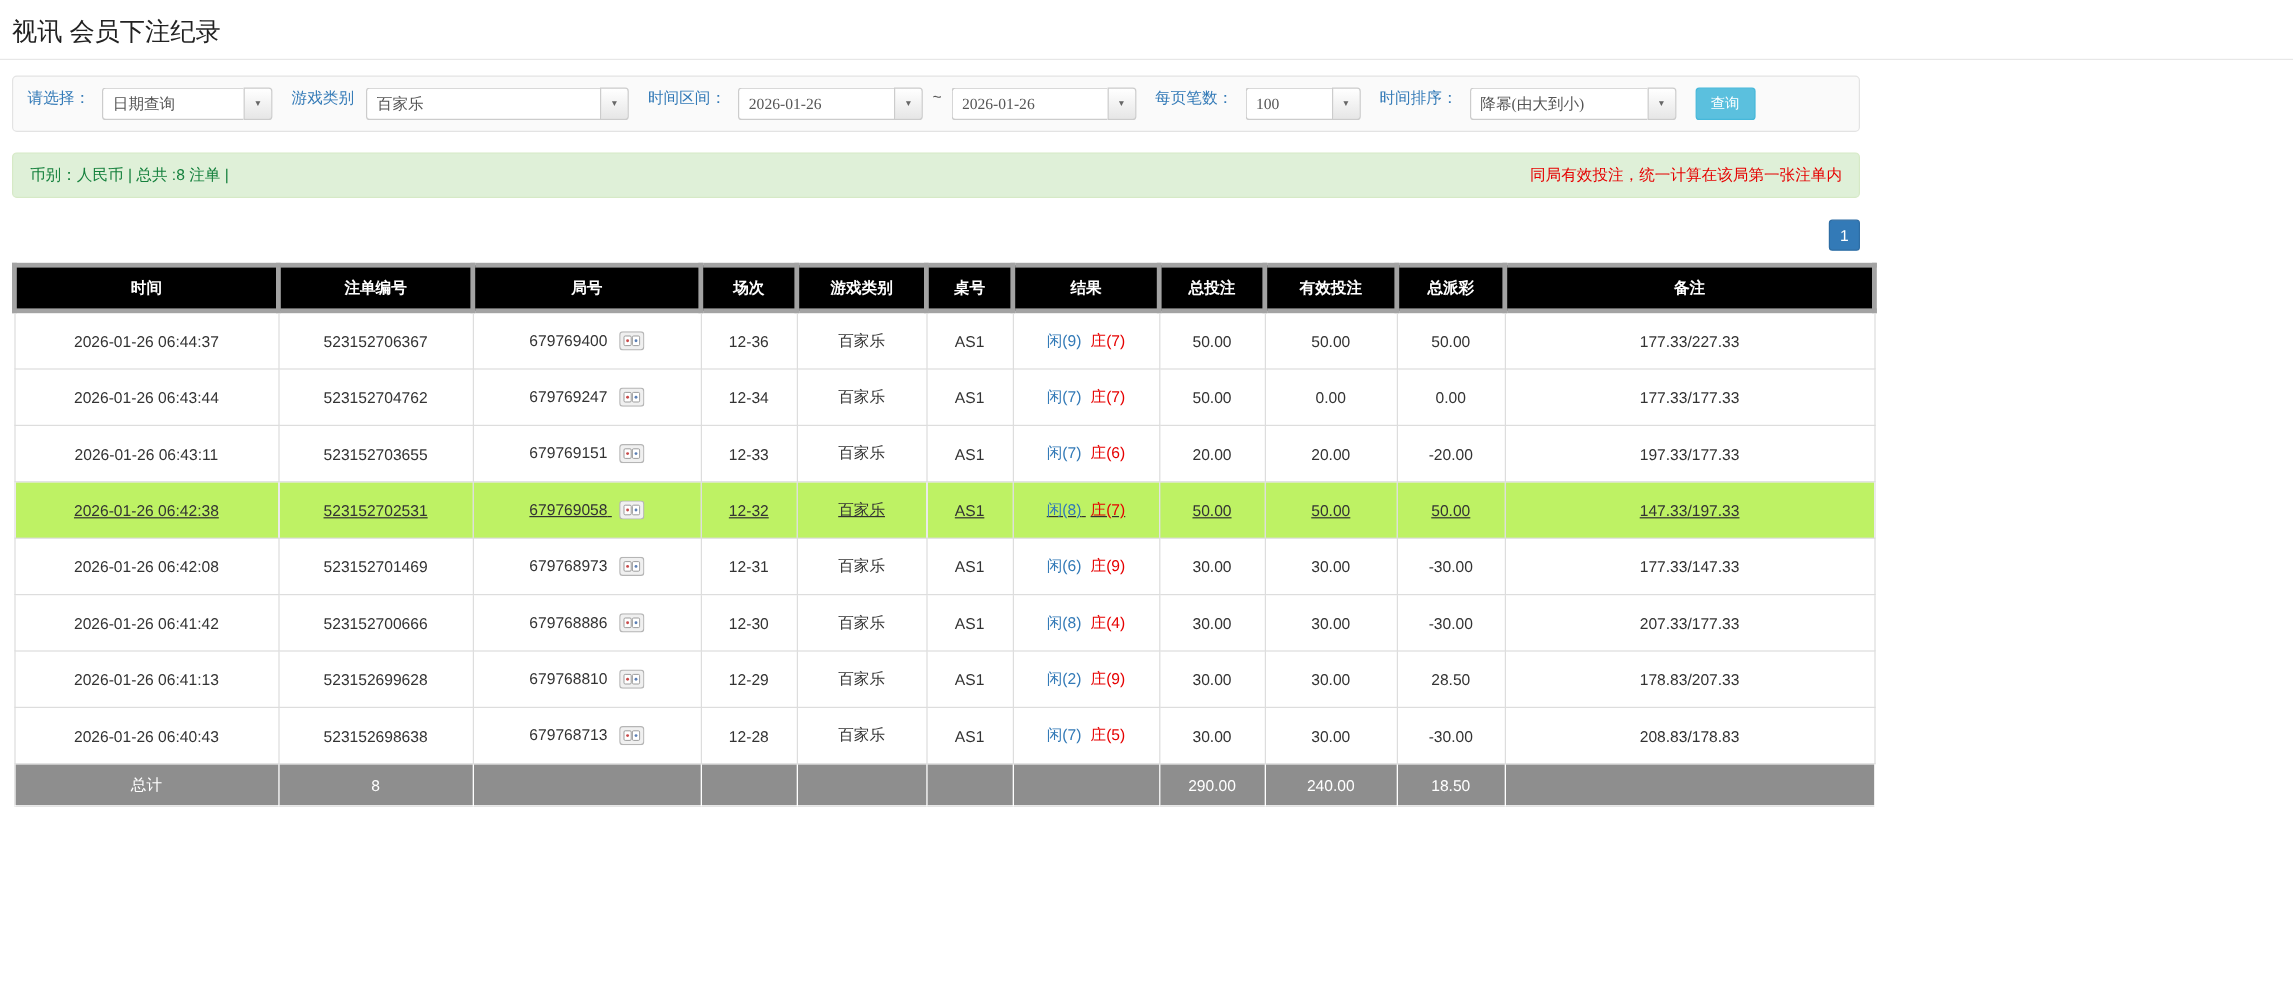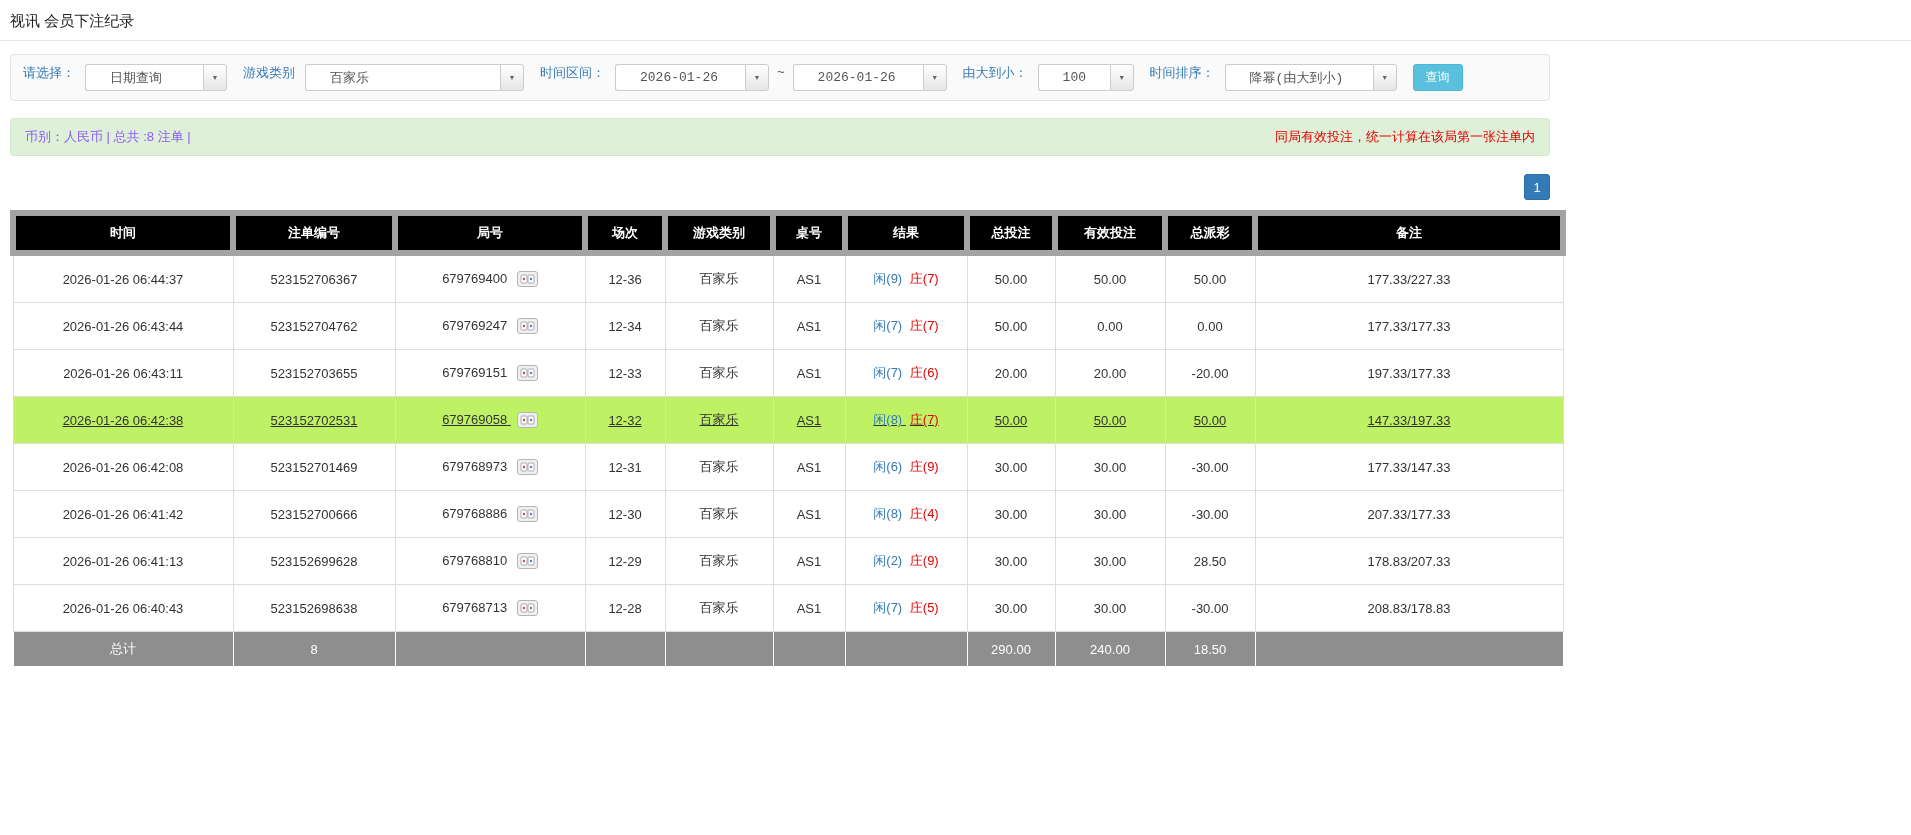--- a/index.html
+++ b/index.html
@@ -10,21 +10,21 @@
     color: #333;
   }
   body { width: 1911px; height: 835px; overflow: hidden; }
 
   
   .page-header {
     padding: 12px 10px 9px 10px;
     border-bottom: 1px solid #e7e7e7;
   }
   .page-title {
-    font-size: 15px;
+    font-size: 21px;
     font-weight: 400;
     color: #222;
     margin: 0;
   }
 
   .content { width: 1560px; padding: 0 10px; }
 
   
   .filter-bar {
     margin-top: 13px;
@@ -39,26 +39,26 @@
     white-space: nowrap;
   }
   .filter-label { color: #337ab7; margin: 0 4px 0 10px; }
   .filter-label:first-child { margin-left: 0; }
   .combo { display: inline-flex; align-items: stretch; }
   .combo-input {
     border: 1px solid #ccc;
     border-right: none;
     border-radius: 3px 0 0 3px;
     height: 27px;
-    padding: 3px 24px;
+    padding: 3px 8px;
     font-size: 13px;
     color: #555;
     background: #fff;
     outline: none;
-    font-family: Liberation Mono, monospace;
+    font-family: Liberation Serif, serif;
   }
   .combo-btn {
     width: 24px; height: 27px;
     border: 1px solid #ccc;
     border-radius: 0 3px 3px 0;
     background: linear-gradient(#ffffff, #e6e6e6);
     cursor: pointer;
     display: inline-flex; align-items: center; justify-content: center;
     padding: 0;
   }
@@ -82,21 +82,21 @@
     margin-top: 17px;
     background: #dff0d8;
     border: 1px solid #d6e9c6;
     border-radius: 4px;
     padding: 9px 14px;
     display: flex;
     justify-content: space-between;
     align-items: center;
     font-size: 13px;
   }
-  .summary-left { color: #8b5cf6; }
+  .summary-left { color: #15803d; }
   .summary-right { color: #e60000; }
 
   
   .pagination-row { display: flex; justify-content: flex-end; margin-top: 18px; }
   .page-btn {
     min-width: 26px; height: 26px;
     background: #337ab7;
     border: 1px solid #2e6da4;
     color: #fff;
     font-size: 13px;
@@ -112,21 +112,21 @@
     width: 1550px;
     border-collapse: collapse;
     font-size: 13px;
     table-layout: fixed;
   }
   table.records thead th {
     background: #000;
     color: #fff;
     font-weight: bold;
     padding: 8px 4px;
-    border: 6px solid #a3a3a3;
+    border: 4px solid #a3a3a3;
     text-align: center;
   }
   table.records tbody td {
     border: 1px solid #ddd;
     padding: 14px 6px;
     text-align: center;
     background: #fff;
     color: #333;
     overflow: hidden;
   }
@@ -183,21 +183,21 @@
         </button>
     </span>
     <span class="tilde">~</span>
     <span class="combo">
       <input class="combo-input" style="width: 130px;" readonly="" value="2026-01-26">
       <button class="combo-btn">
           <span class="caret">▼</span>
         </button>
     </span>
 
-    <span class="filter-label">由大到小：</span>
+    <span class="filter-label">每页笔数：</span>
     <span class="combo">
       <input class="combo-input" style="width: 72px;" readonly="" value="100">
       <button class="combo-btn">
           <span class="caret">▼</span>
         </button>
     </span>
 
     <span class="filter-label">时间排序：</span>
     <span class="combo">
       <input class="combo-input" style="width: 148px;" readonly="" value="降幂(由大到小)">

